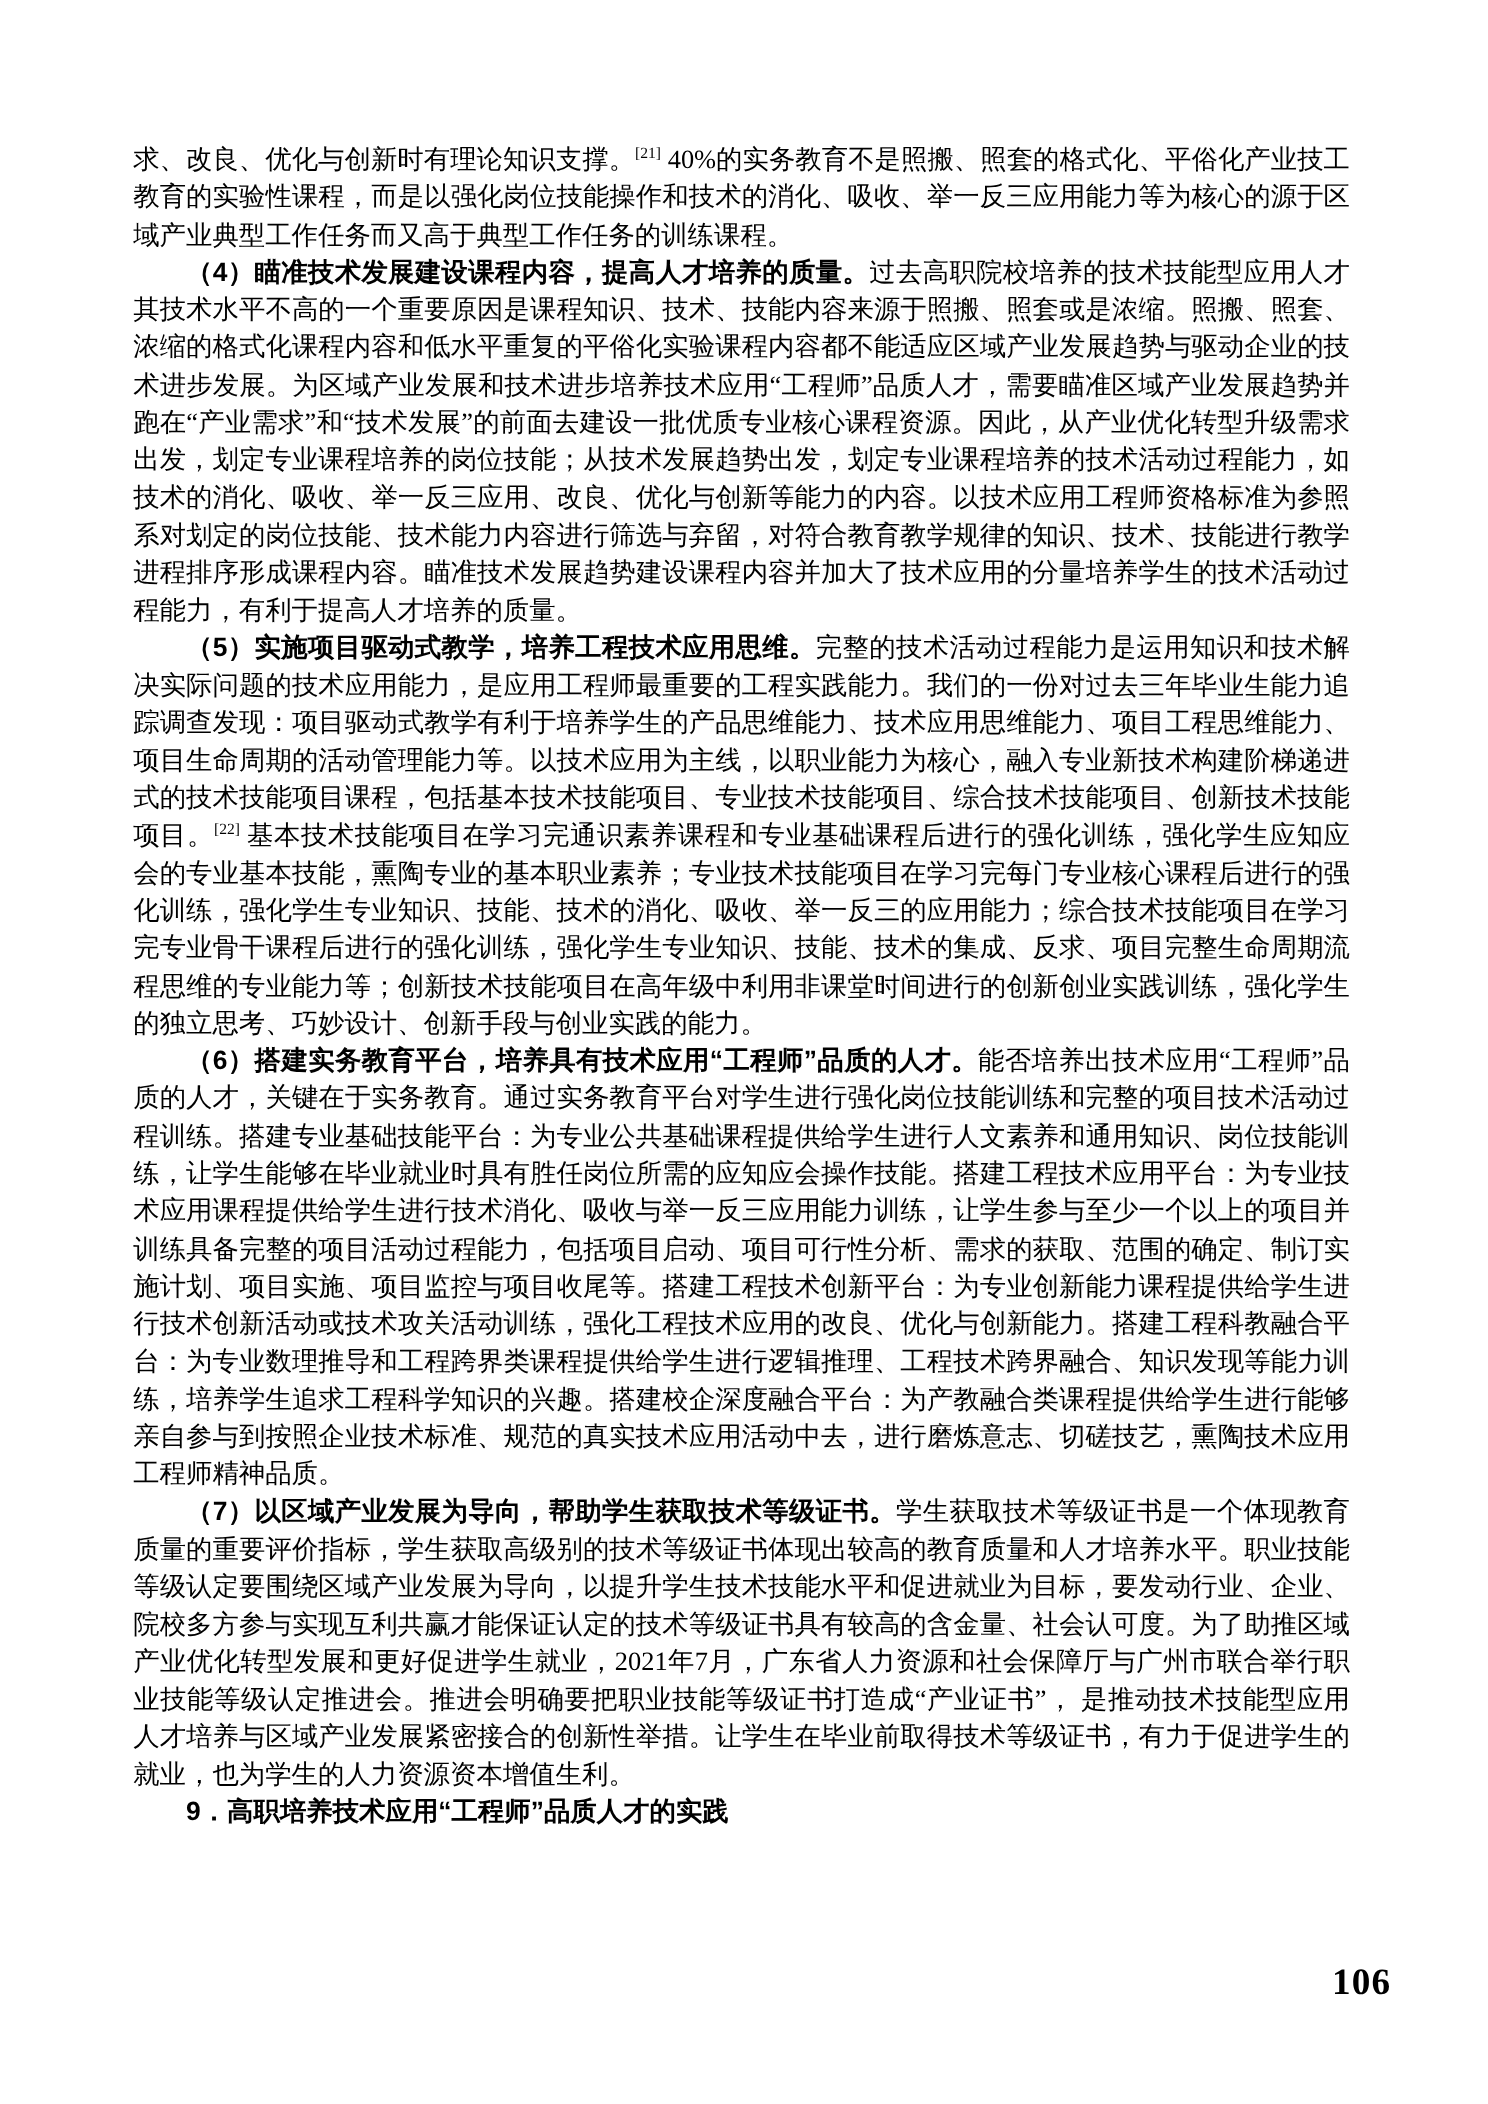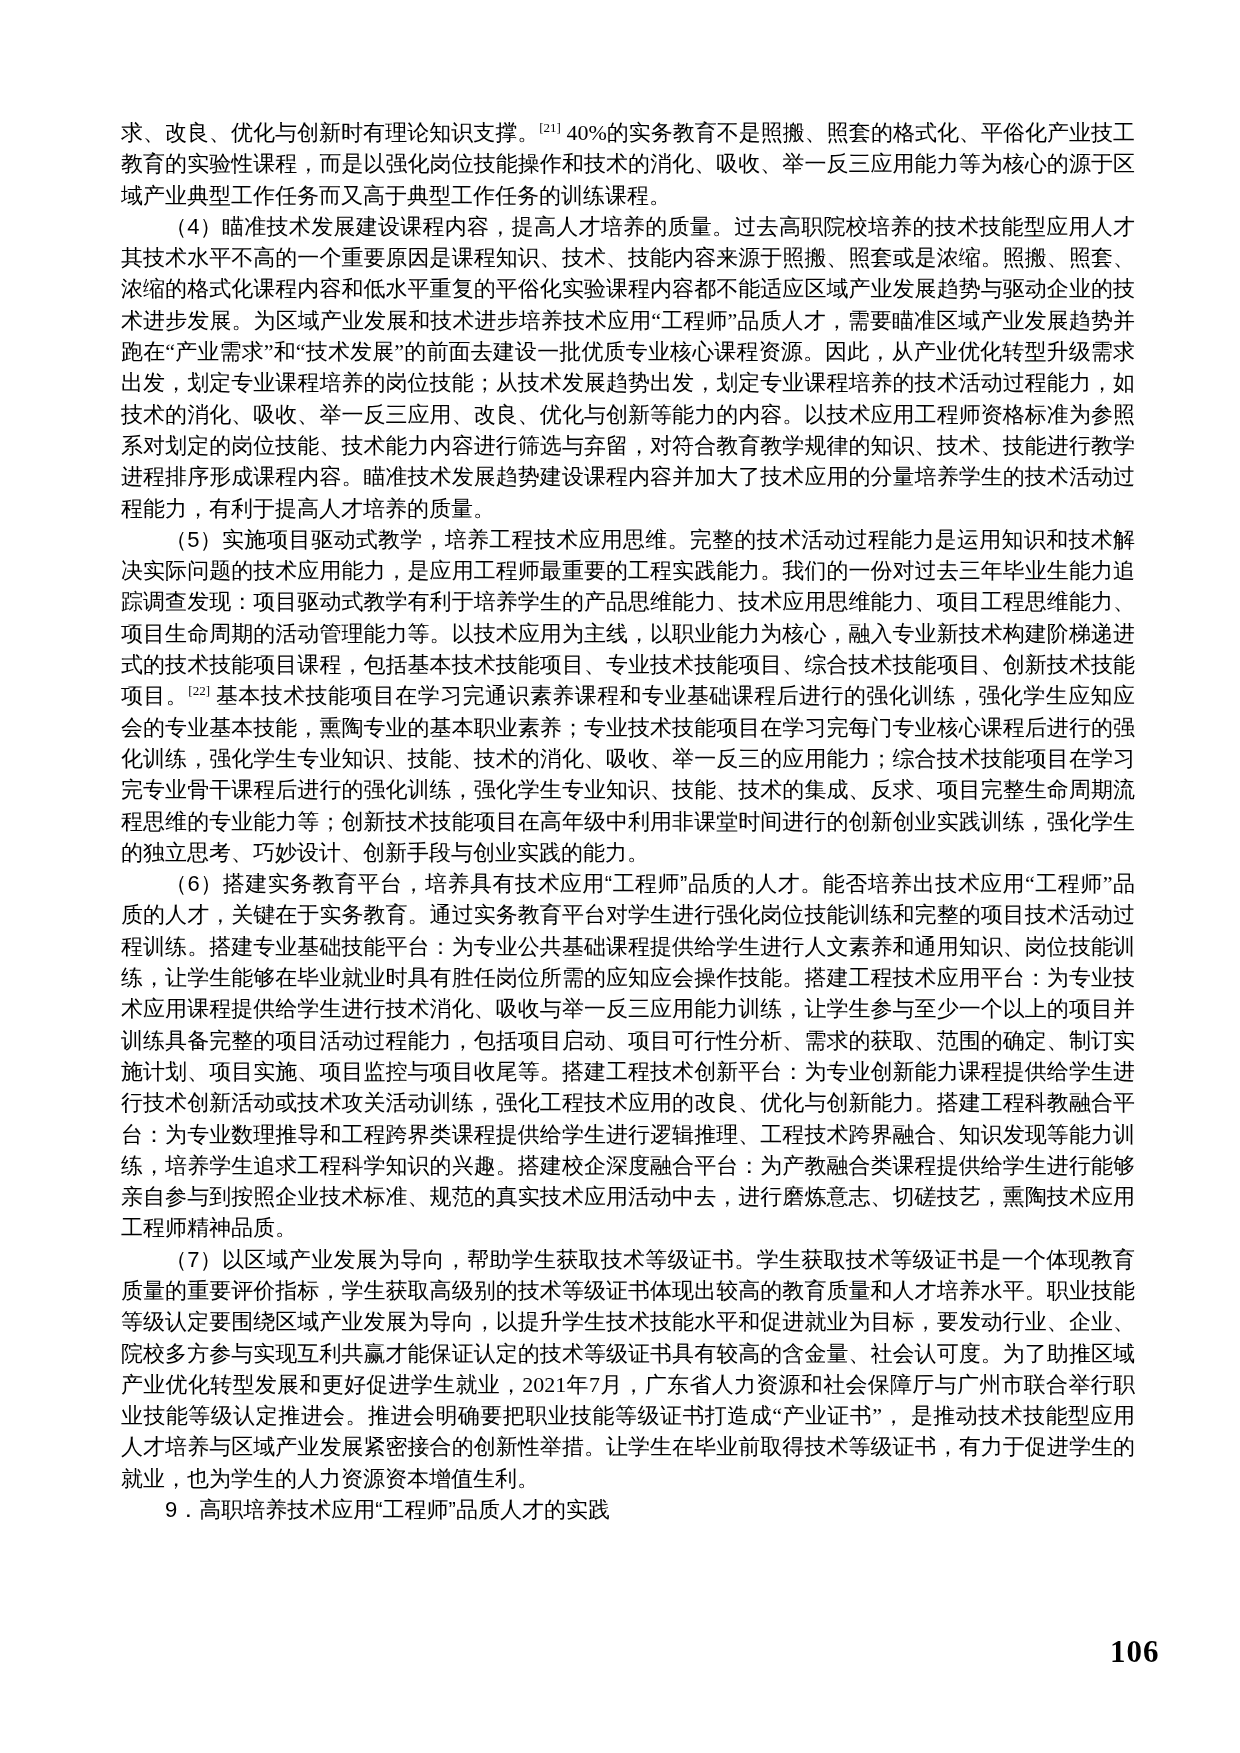--- a/index.html
+++ b/index.html
@@ -9,40 +9,40 @@
   }
   body {
     width: 1240px;
     height: 1753px;
     position: relative;
     font-family: "Liberation Serif", serif;
     color: #000000;
   }
   .page-content {
     position: absolute;
-    left: 121px;
+    left: 111px;
     top: 117px;
     width: 1014px;
   }
   .page-content p {
     margin: 0;
     padding: 0;
     font-size: 22px;
     line-height: 31.3px;
     text-align: justify;
     color: #000000;
   }
   p.indent { text-indent: 2em; }
   .run-normal {
     font-family: "Liberation Serif", serif;
     font-weight: 400;
   }
   .run-bold {
     font-family: "Liberation Sans", sans-serif;
-    font-weight: 400;
+    font-weight: 700;
   }
   .run-sup {
     vertical-align: super;
     font-size: 13px;
     line-height: 0;
     font-family: "Liberation Serif", serif;
   }
   .page-number {
     position: absolute;
     left: 1074px;

